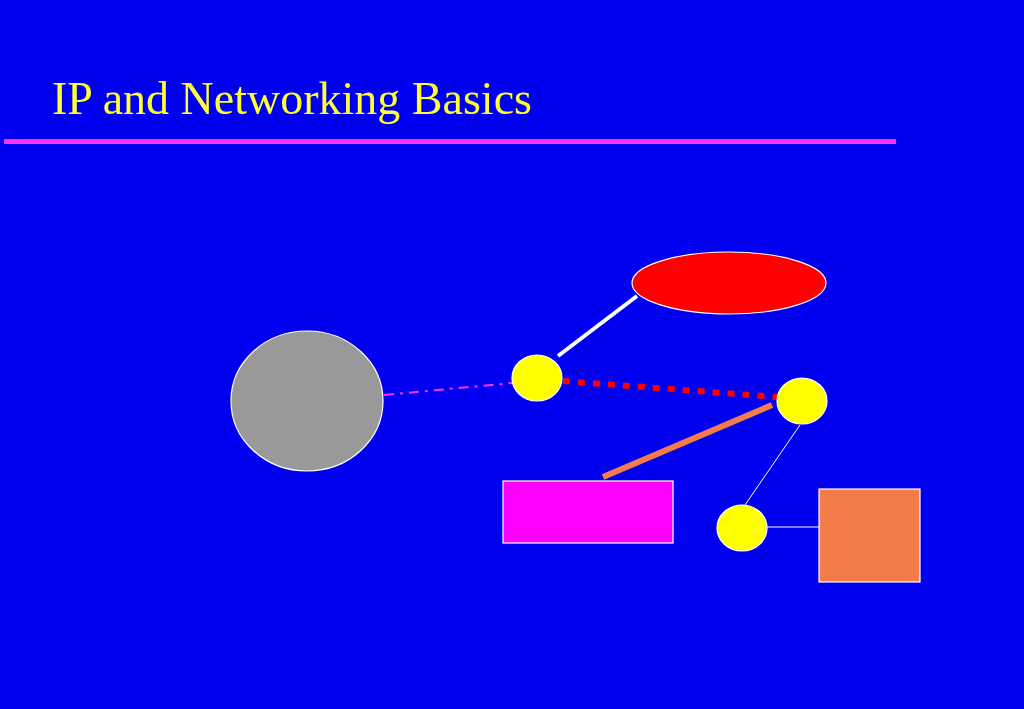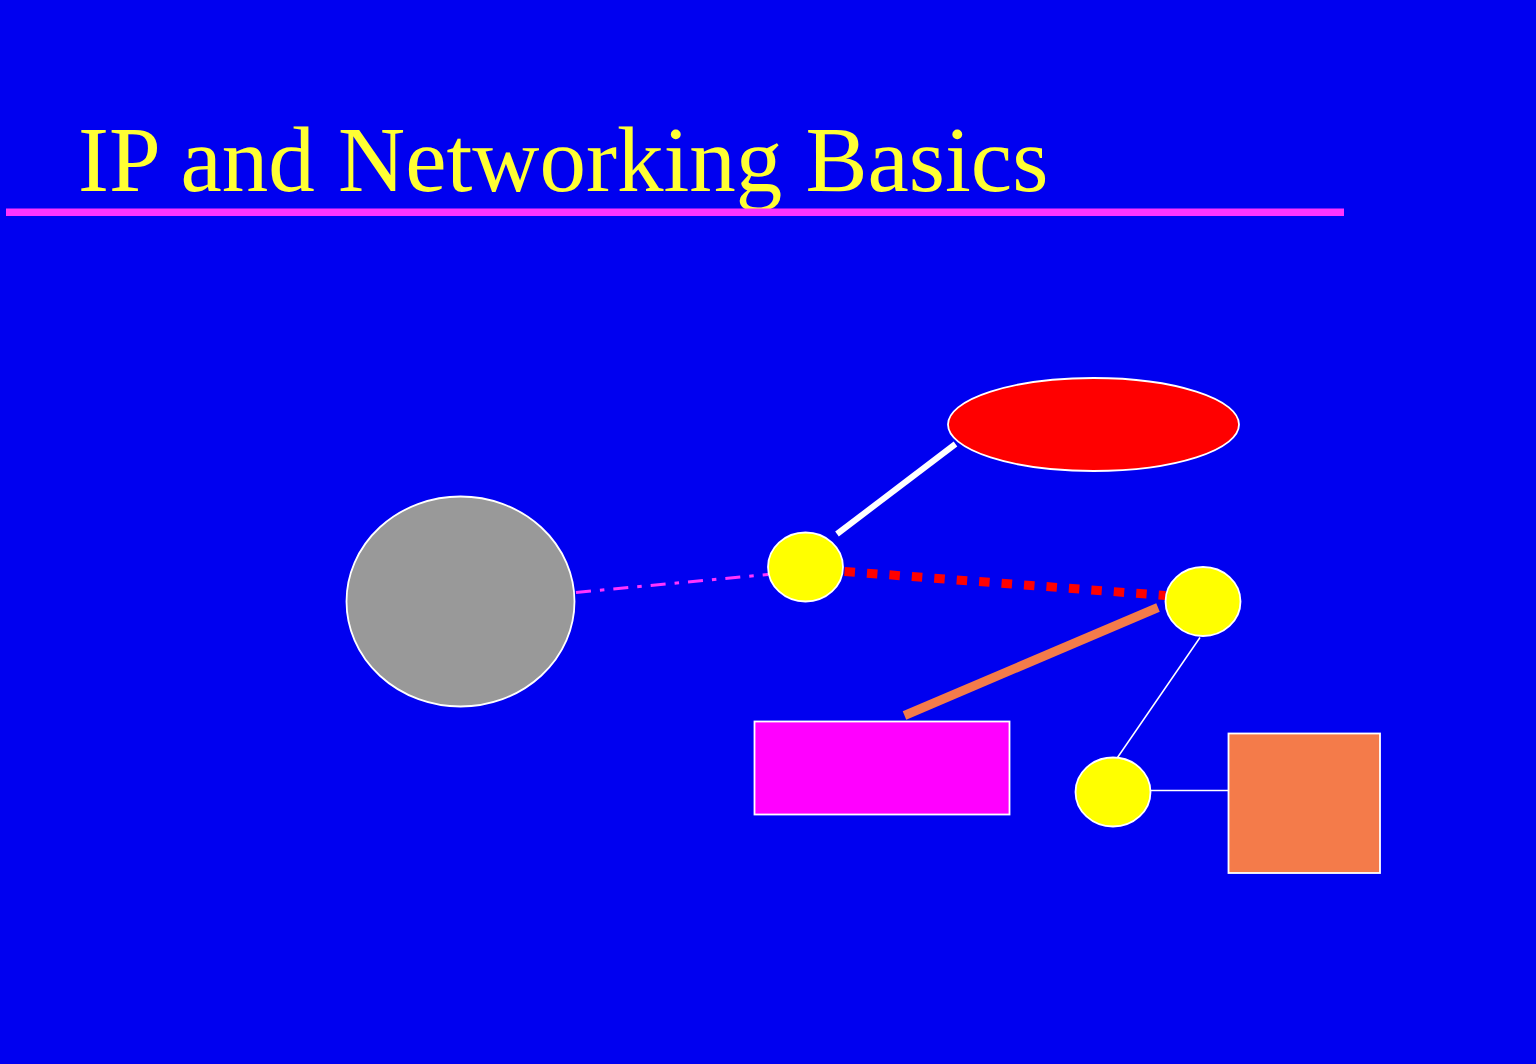--- a/index.html
+++ b/index.html
@@ -1,17 +1,17 @@
 <!DOCTYPE html>
 <html><head>
 <meta charset="utf-8">
 <style>
   html, body { margin:0; padding:0; }
   body { width:1024px; height:709px; background:#0000f0; position:relative; overflow:hidden; }
-  .title { position:absolute; left:52px; top:76px; font-family:"Liberation Serif","DejaVu Serif",serif; font-size:62px; color:#ffff33; line-height:1; white-space:nowrap; }
+  .title { position:absolute; left:52px; top:76px; font-family:"Liberation Serif","DejaVu Serif",serif; font-size:46px; color:#ffff33; line-height:1; white-space:nowrap; }
   .rule { position:absolute; left:4px; top:139px; width:892px; height:5px; background:#ff33ff; }
   svg { position:absolute; left:0; top:0; }
 </style>
 </head>
 <body>
 
 <div class="title">IP and Networking Basics</div>
 <div class="rule"></div>
 
 <svg id="diagram" width="1024" height="709" viewBox="0 0 1024 709">

